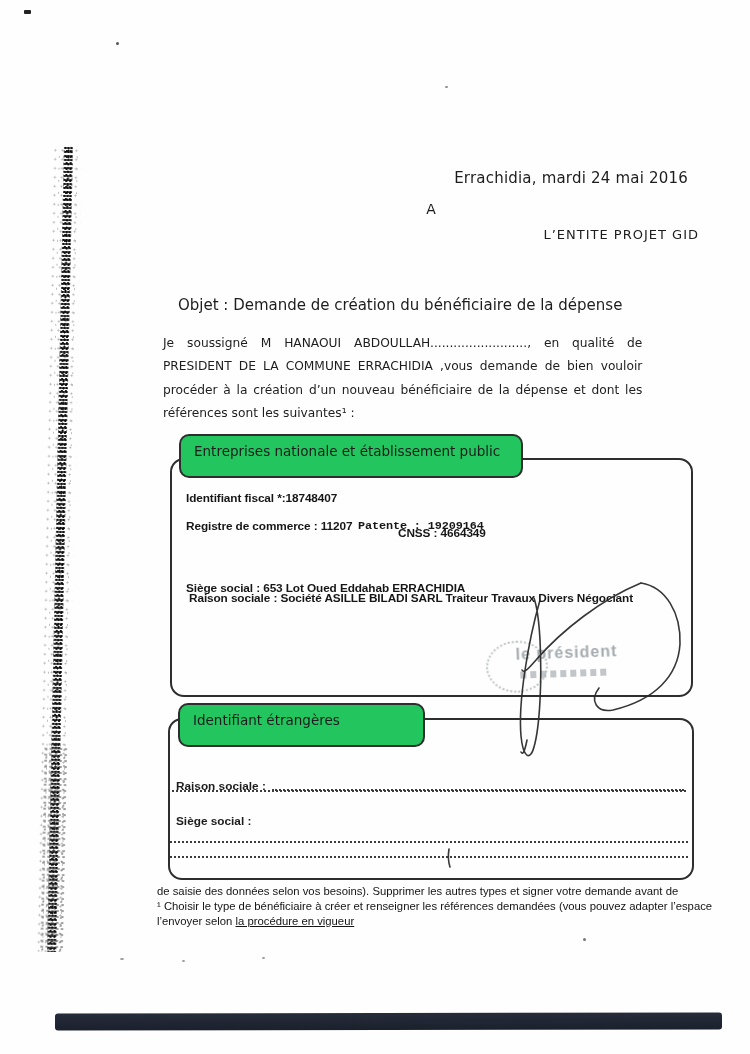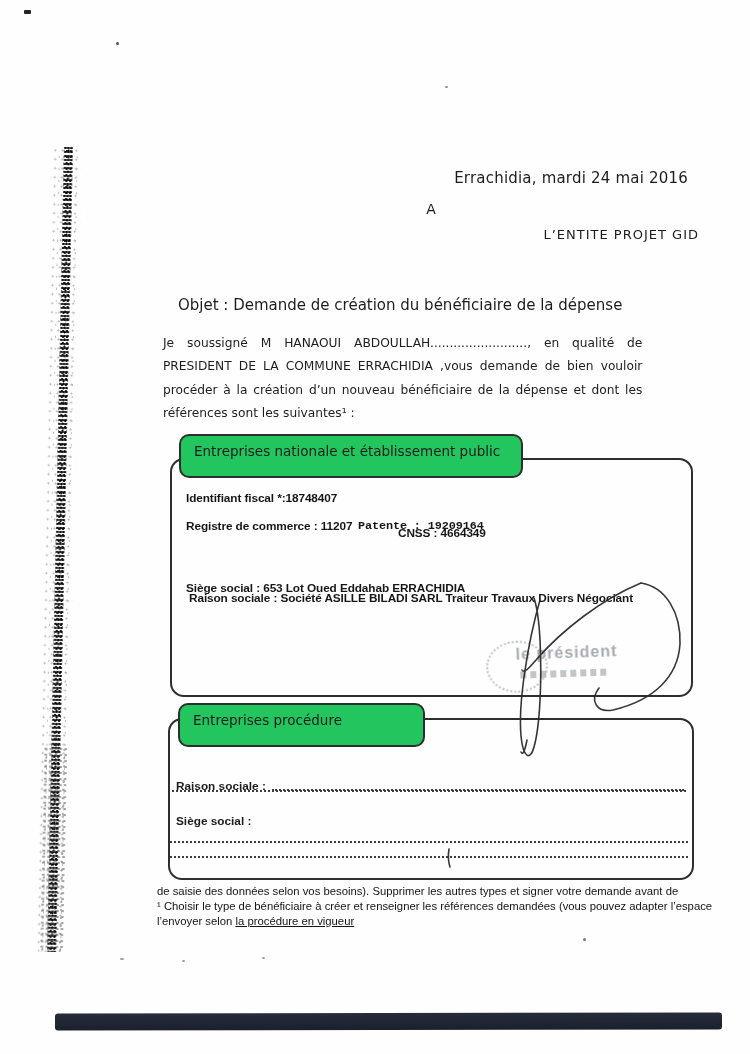--- a/index.html
+++ b/index.html
@@ -137,21 +137,21 @@
       <path d="M 540 600 C 528 642, 518 702, 521 736 C 523 757, 530 762, 534 747 C 540 726, 542 680, 540 640 C 539 621, 537 607, 534 598"></path>
       <path d="M 641 583 C 602 599, 562 630, 536 660 C 529 668, 524 674, 522 670"></path>
       <path d="M 641 583 C 666 587, 681 613, 680 644 C 678 676, 655 700, 613 710 C 597 713, 589 701, 599 688"></path>
       <path d="M 527 740 C 525 750, 523 756, 521 752"></path>
       <path d="M 449 849 C 448 855, 448 861, 450 867"></path>
     </g>
   </svg>
 
   <div class="box box2"></div>
   <div class="tab tab2 hand">
-    <span>Entreprises procédure</span>
+    <span>Identifiant étrangères</span>
   </div>
   <div class="row-flex">
     <span class="lbl">Raison sociale :</span>
     <span class="dotfill"></span>
   </div>
   <div class="dotted d1"></div>
   <div class="siege-lbl">Siège social :</div>
   <div class="dotted d2"></div>
   <div class="dotted d3"></div>
 

